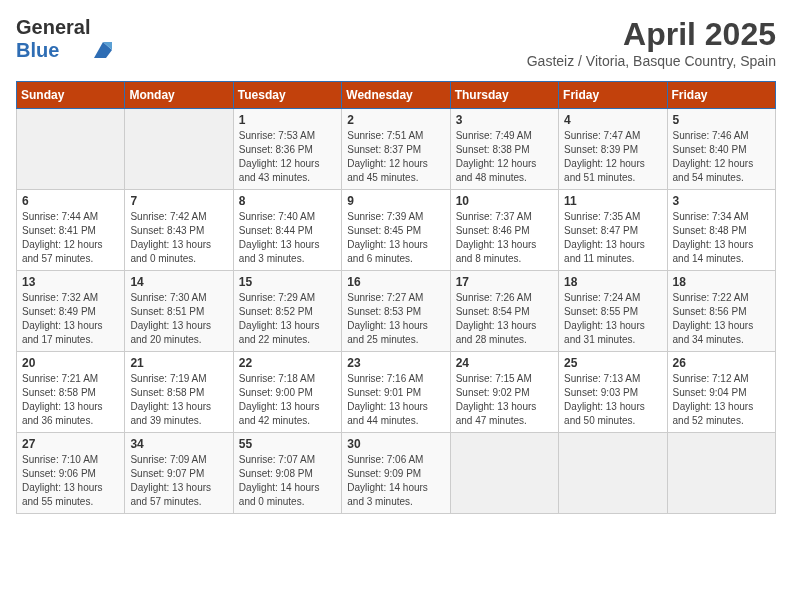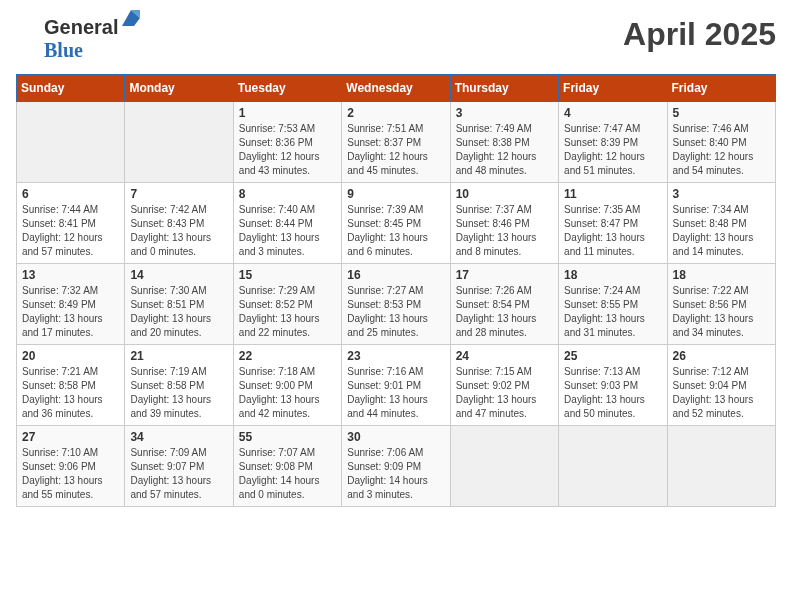--- a/index.html
+++ b/index.html
@@ -11,22 +11,21 @@
       padding: 16px;
     }
     .header {
       display: flex;
       justify-content: space-between;
       align-items: flex-start;
       margin-bottom: 12px;
     }
     .logo {
       display: flex;
-      align-items: flex-start;
-      margin-left: 28px;
+      align-items: flex-end;
     }
     .title-block {
       text-align: right;
     }
     .title-block h1 {
       font-size: 32px;
       font-weight: bold;
       color: #404040;
     }
     .title-block h2 {
@@ -77,29 +76,30 @@
       background: #f0f0f0 !important;
     }
   </style>
 </head>
 <body>
 
 <div class="header">
   <div class="logo">
     <div>
       <span style="font-size:20px;font-weight:bold;color:#333;">General</span><br>
-      <span style="font-size:20px;font-weight:bold;color:#2e6db4;font-family:Liberation Serif, serif;">Blue</span>
+      <span style="font-size:20px;font-weight:bold;color:#2e6db4;">Blue</span>
     </div>
     <svg width="22" height="22" viewBox="0 0 22 22" style="margin-left:2px;margin-top:-8px;">
       <polygon points="2,18 11,2 20,10 14,18" fill="#2e6db4"></polygon>
       <polygon points="11,2 20,10 20,2" fill="#5a9fd4"></polygon>
     </svg>
   </div>
   <div class="title-block">
     <h1>April 2025</h1>
+    <h2>Gasteiz / Vitoria, Basque Country, Spain</h2>
   </div>
 </div>
 
 <table class="calendar">
   <thead>
     <tr>
     <th>Sunday</th>
         <th>Monday</th>
         <th>Tuesday</th>
         <th>Wednesday</th>

